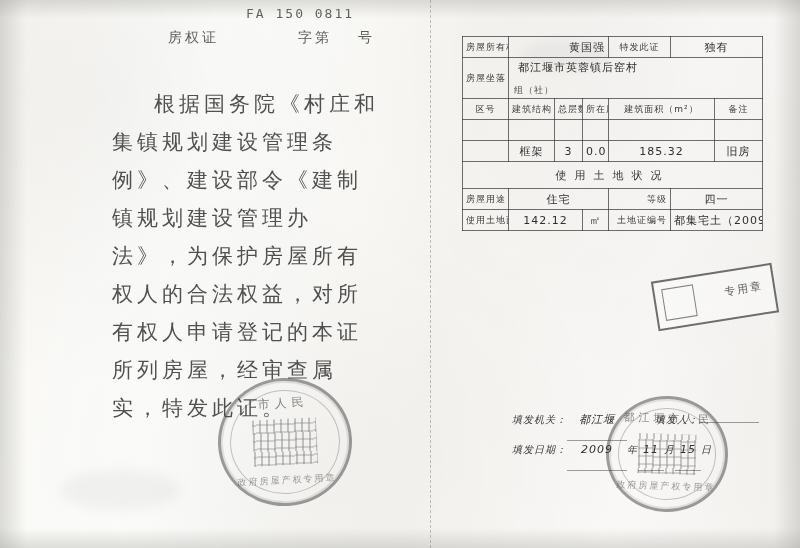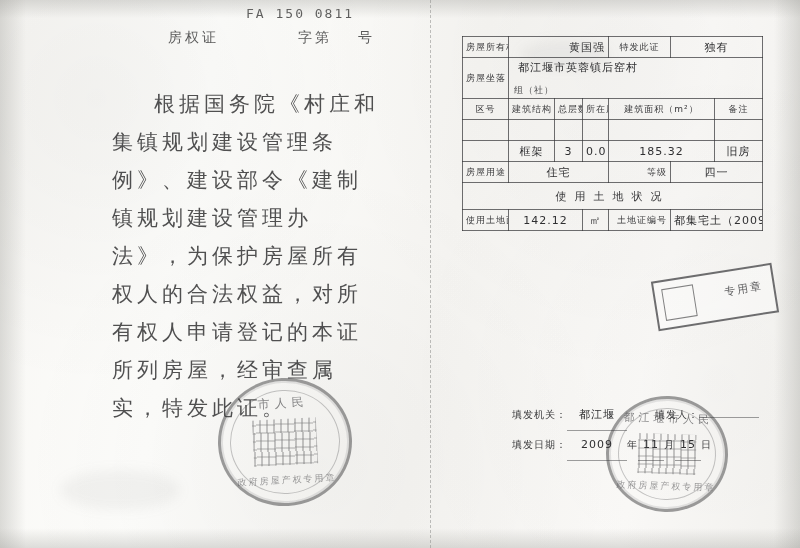--- a/index.html
+++ b/index.html
@@ -247,21 +247,22 @@
     left: 82px;
     top: 400px;
     width: 250px;
     font-size: 10px;
     color: #3a3a3c;
     letter-spacing: 1px;
   }
   .bf-row {
     position: relative;
     height: 30px;
-    line-height: 30px;
+    line-height: 40px;
+    font-style: italic;
   }
   .bf-row .lab { display: inline-block; }
   .bf-row .under {
     display: inline-block;
     min-width: 60px;
     border-bottom: 1px solid rgba(80,80,82,0.55);
     text-align: center;
     color: #2f2f31;
     font-size: 11px;
   }
@@ -374,30 +375,30 @@
       <tr>
         <td class="val c"></td>
         <td class="val c">框架</td>
         <td class="val c">3</td>
         <td class="val c">0.0</td>
         <td class="val c" colspan="2">185.32</td>
         <td class="val c">旧房</td>
       </tr>
 
       <tr>
+        <td class="lbl" colspan="7" style="letter-spacing:8px; font-size:11px; height:22px;">使用土地状况</td>
+      </tr>
+
+      <tr>
         <td class="lbl tall2">
           <span class="two-line-lbl">房屋用途</span>
         </td>
         <td class="val c tall2" colspan="3">住宅</td>
         <td class="lbl tall2">等级</td>
         <td class="val c tall2" colspan="2">四­一</td>
-      </tr>
-
-      <tr>
-        <td class="lbl" colspan="7" style="letter-spacing:8px; font-size:11px; height:22px;">使用土地状况</td>
       </tr>
 
       <tr>
         <td class="lbl tall2">
           <span class="two-line-lbl">使用土地面积</span>
         </td>
         <td class="val c tall2" colspan="2">142.12</td>
         <td class="val c tall2">㎡</td>
         <td class="lbl tall2">
           <span class="two-line-lbl">土地证编号</span>

